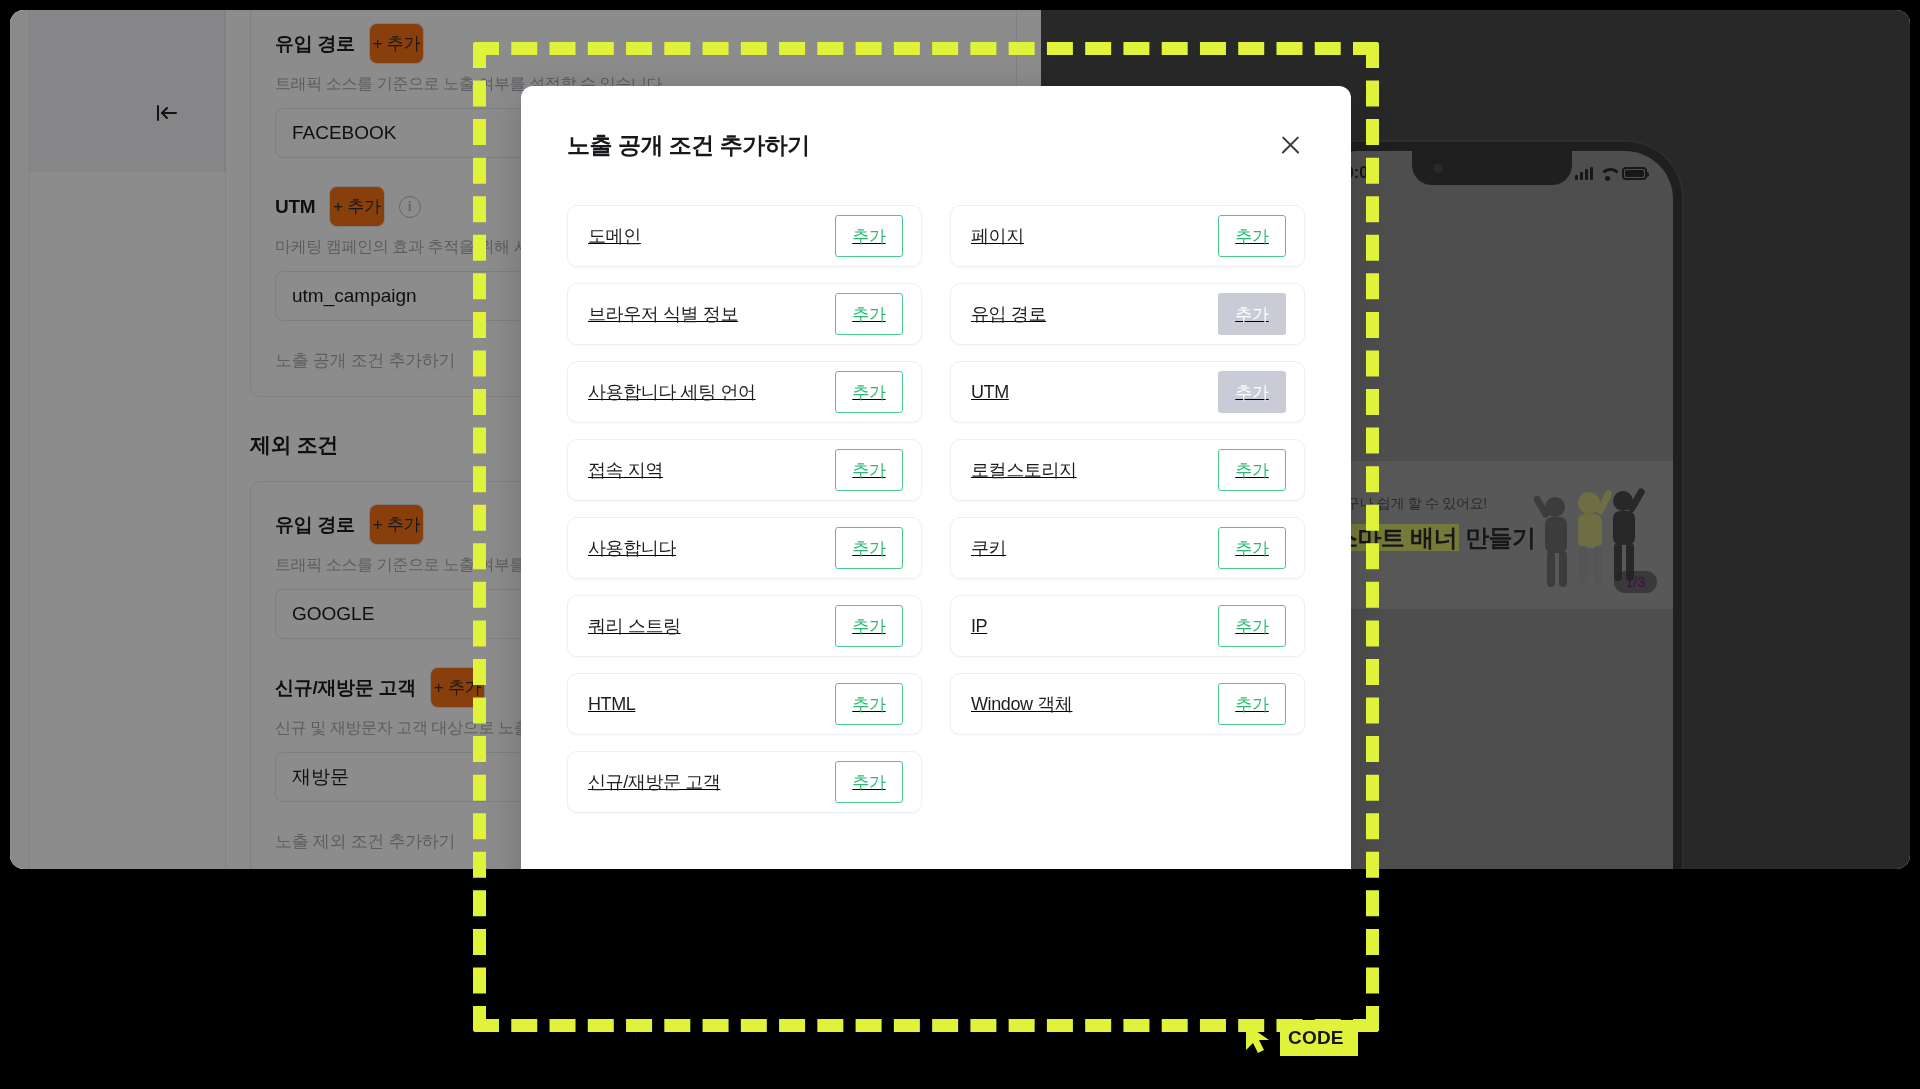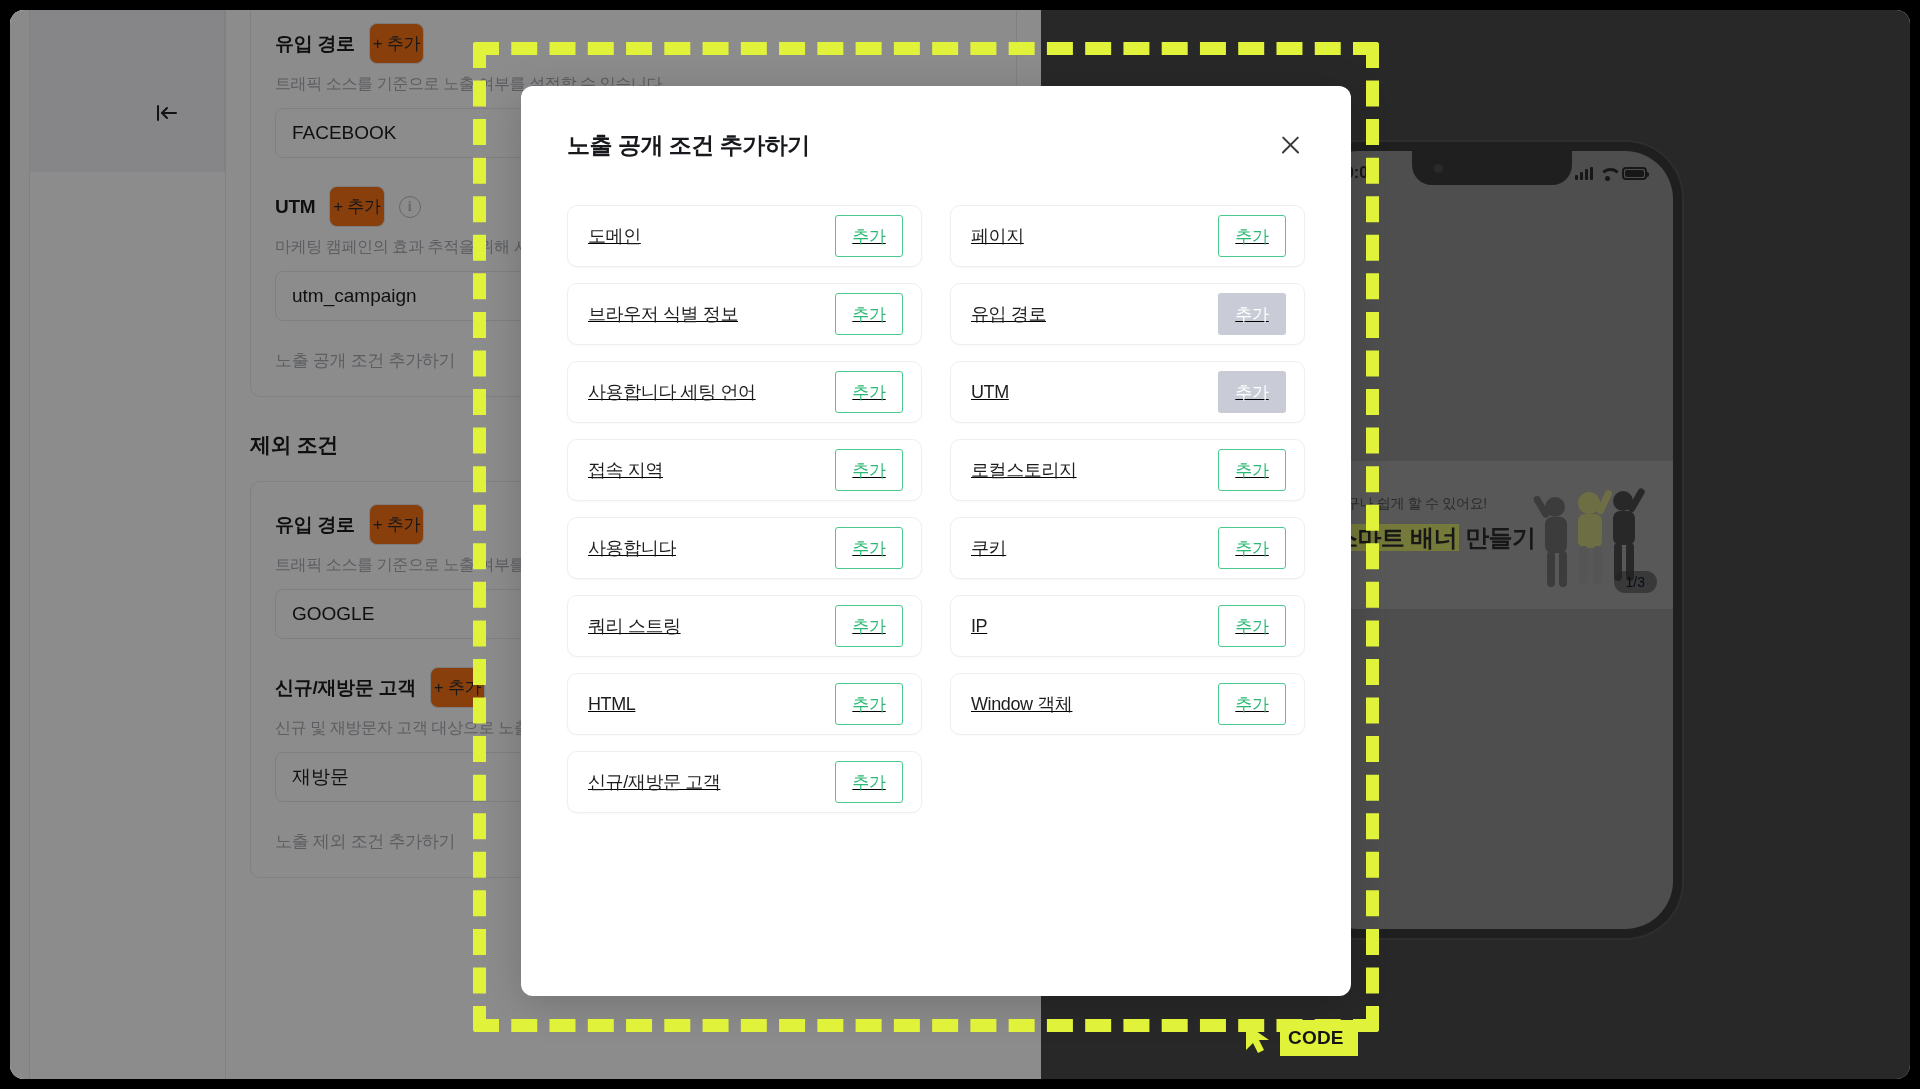--- a/index.html
+++ b/index.html
@@ -13,21 +13,21 @@
   
   #root {
     position: relative;
     width: 1920px; height: 1089px;
     background: #000;
     overflow: hidden;
   }
   .app-shell {
     position: absolute;
     left: 10px; top: 10px;
-    width: 1900px; height: 1069px;
+    width: 1900px; height: 859px;
     background: #ffffff;
     border-radius: 14px;
     overflow: hidden;
   }
 
   
   .dim-overlay {
     position: absolute; inset: 0;
     background: rgba(0,0,0,0.45);
     z-index: 40;
@@ -206,21 +206,21 @@
   }
   .banner-text { position: absolute; left: 22px; top: 34px; }
   .banner-sub { font-size: 14px; color: #4e4e4e; letter-spacing: -0.3px; }
   .banner-title {
     font-size: 24px; font-weight: 700; color: #2a2a2a;
     letter-spacing: -0.6px; margin-top: 9px;
   }
   .banner-title .hl { background: #d6de6b; padding: 0 2px; }
   .banner-count {
     position: absolute; right: 16px; bottom: 16px;
-    background: rgba(60,60,60,0.55); color: #0f172a;
+    background: rgba(60,60,60,0.55); color: #701a75;
     font-size: 14px; border-radius: 12px; padding: 3px 12px;
   }
   .ppl { position: absolute; right: 18px; top: 12px; width: 150px; height: 130px; }
 
   
   .modal-wrap {
     position: absolute;
     z-index: 60;
     left: 511px; top: 76px;
     width: 830px; height: 910px;

